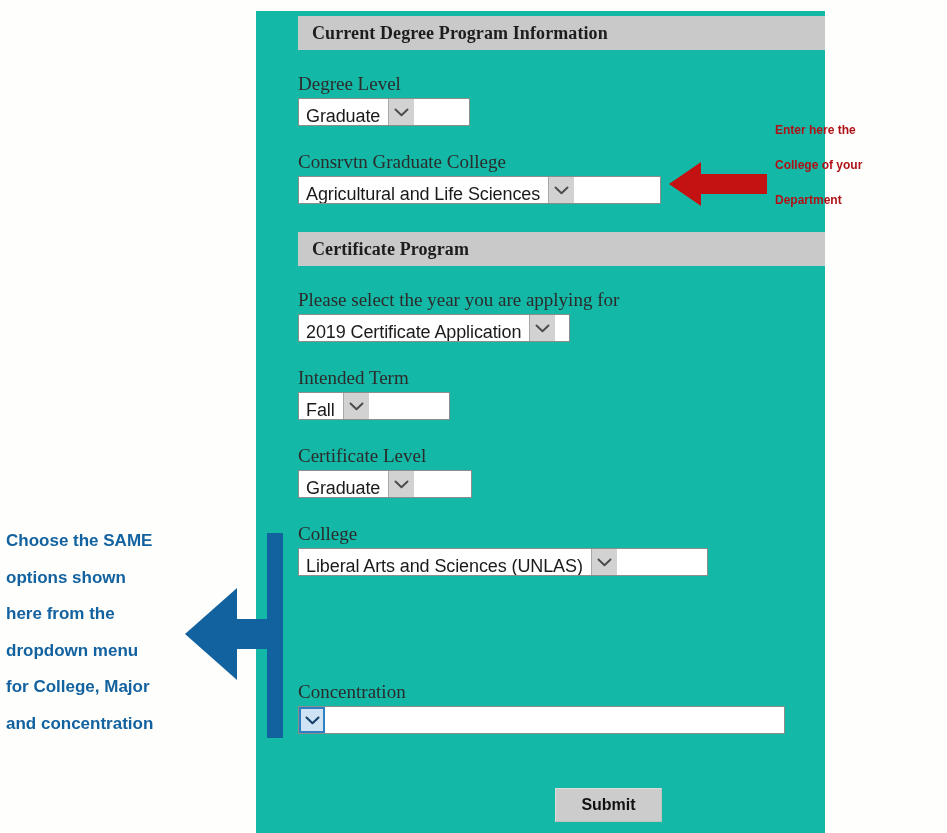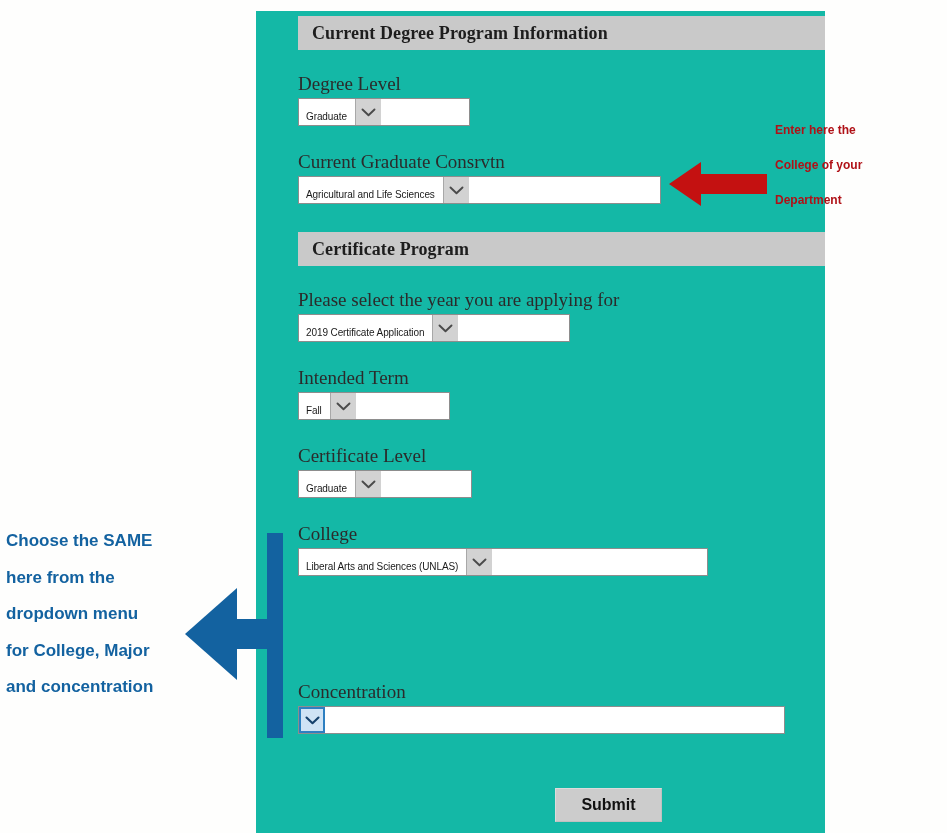--- a/index.html
+++ b/index.html
@@ -63,21 +63,21 @@
     height: 28px;
     background: #ffffff;
     border: 1px solid #8d8d8d;
     border-right: 1px solid #8d8d8d;
   }
   .select .val {
     display: flex;
     align-items: center;
     padding: 8px 8px 0 7px;
     font-family: "Liberation Sans", sans-serif;
-    font-size: 10px;
+    font-size: 18px;
     color: #1a1a1a;
     white-space: nowrap;
     overflow: hidden;
     letter-spacing: -0.1px;
   }
   .select .arrow {
     width: 26px;
     flex: 0 0 26px;
     background: #d2d2d2;
     border-left: 1px solid #a8a8a8;
@@ -193,21 +193,21 @@
         <span class="val">Graduate</span>
         <span class="arrow">
           <svg width="15" height="9" viewBox="0 0 15 9">
               <path d="M1.5 1.5 L7.5 7.2 L13.5 1.5" fill="none" stroke="#4a4a4a" stroke-width="1.9" stroke-linecap="round" stroke-linejoin="round"></path>
             </svg>
         </span>
       </div>
     </div>
 
     <div class="field" id="f-grad-college">
-      <div class="field-label">Current Graduate Consrvtn</div>
+      <div class="field-label">Consrvtn Graduate College</div>
       <div class="select">
         <span class="val">Agricultural and Life Sciences</span>
         <span class="arrow">
           <svg width="15" height="9" viewBox="0 0 15 9">
               <path d="M1.5 1.5 L7.5 7.2 L13.5 1.5" fill="none" stroke="#4a4a4a" stroke-width="1.9" stroke-linecap="round" stroke-linejoin="round"></path>
             </svg>
         </span>
       </div>
     </div>
 
@@ -288,19 +288,20 @@
     <div>Department</div>
   </div>
 
   <svg id="blue-arrow" viewBox="0 0 98 205">
     <rect x="82" y="0" width="16" height="205" fill="#1362a0"></rect>
     <rect x="48" y="86" width="40" height="30" fill="#1362a0"></rect>
     <path d="M0 101 L52 55 L52 147 Z" fill="#1362a0"></path>
   </svg>
   <div id="blue-note">
     <div>Choose the SAME</div>
+    <div>options shown</div>
     <div>here from the</div>
     <div>dropdown menu</div>
     <div>for College, Major</div>
     <div>and concentration</div>
   </div>
 
 </div>
 
 </body></html>

